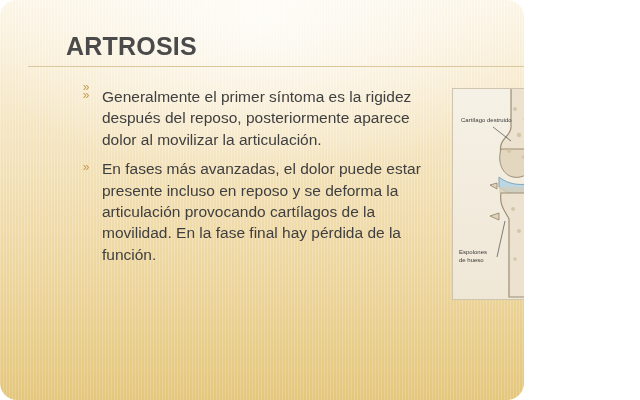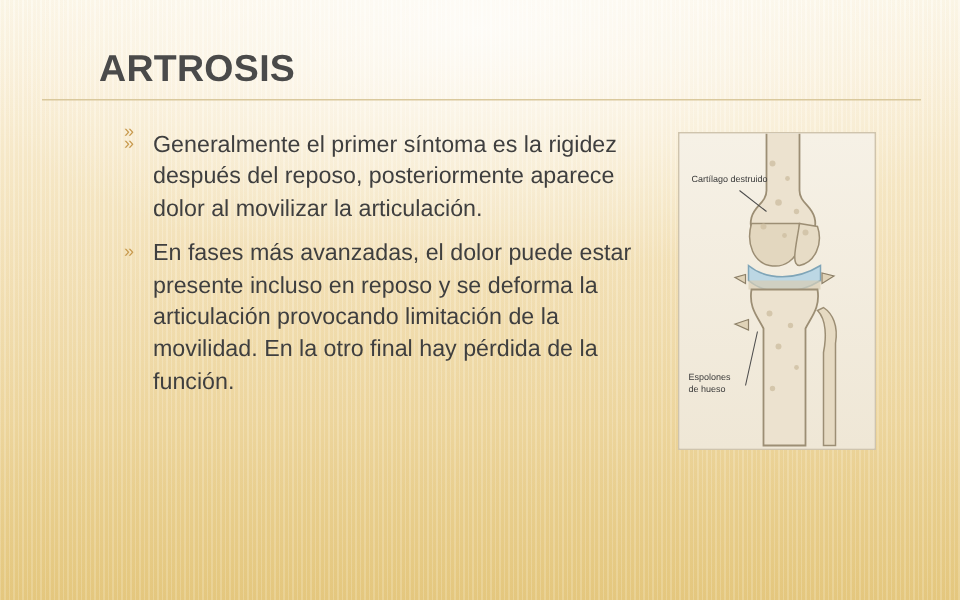--- a/index.html
+++ b/index.html
@@ -8,33 +8,34 @@
   }
   body {
     width: 640px;
     height: 400px;
     background: #ffffff;
     font-family: "Liberation Sans", sans-serif;
     overflow: hidden;
   }
   #slide {
     position: relative;
-    width: 640px;
+    width: 524px;
     height: 400px;
     box-sizing: border-box;
     background:
       linear-gradient(to bottom,
         #fdf8ea 0%,
         #fbf2dd 12%,
         #f7e9c8 30%,
         #f2dfb2 52%,
         #eed79f 70%,
         #e9cf8d 85%,
         #e5c87e 100%);
     overflow: hidden;
+    border-radius: 17px;
   }
   
   #texture {
     position: absolute;
     inset: 0;
     background-image: repeating-linear-gradient(
       to right,
       rgba(255,255,255,0.30) 0px,
       rgba(255,255,255,0.30) 1px,
       rgba(214,180,120,0.10) 1px,
@@ -137,21 +138,21 @@
   <div class="bullets">
     <div class="bullet">
       <span class="bullet-marker">»</span>
     </div>
     <div class="bullet">
       <span class="bullet-marker">»</span>
       <span>Generalmente el primer síntoma es la rigidez después del reposo, posteriormente aparece dolor al movilizar la articulación.</span>
     </div>
     <div class="bullet">
       <span class="bullet-marker">»</span>
-      <span>En fases más avanzadas, el dolor puede estar presente incluso en reposo y se deforma la articulación provocando limitación de la movilidad. En la otro final hay pérdida de la función.</span>
+      <span>En fases más avanzadas, el dolor puede estar presente incluso en reposo y se deforma la articulación provocando cartílagos de la movilidad. En la fase final hay pérdida de la función.</span>
     </div>
   </div>
 
   <div class="figure">
     <div class="fig-inner"></div>
 
     <svg width="130" height="210" viewBox="0 0 130 210" style="position:absolute;left:0;top:0;">
 
       <path d="M58 -5 L58 38 C58 46 50 48 48 56 C46 64 50 72 58 76 L80 76 C88 72 92 64 90 56 C88 48 80 46 80 38 L80 -5 Z" fill="#ece2cf" stroke="#9c8e74" stroke-width="1.2"></path>
 

